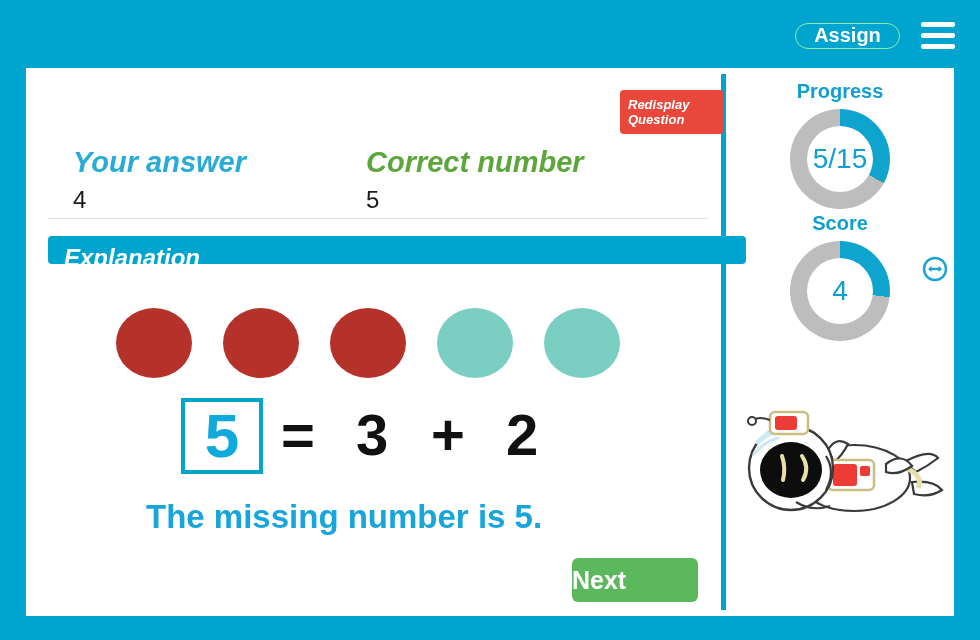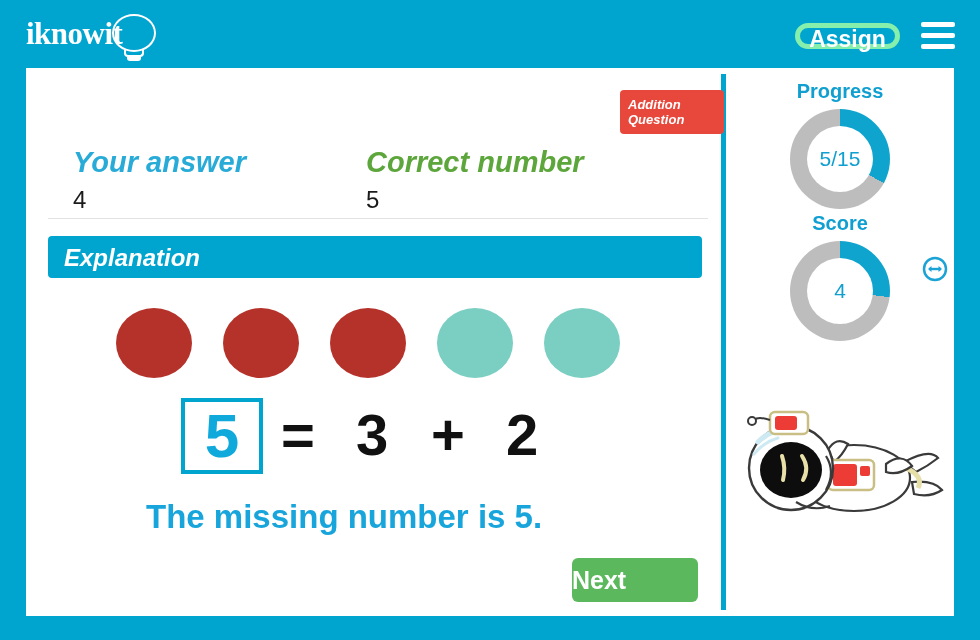--- a/index.html
+++ b/index.html
@@ -100,26 +100,26 @@
     left: 78px; top: 16px;
     font-size: 19px;
     color: #1b1b1b;
     white-space: nowrap;
   }
 
   #assign-button {
     position: absolute;
     left: 795px; top: 23px;
     width: 105px; height: 26px;
-    border: 5px solid #86efac;
+    border: 1px solid #86efac;
     border-radius: 13px;
     box-sizing: border-box;
     background: transparent;
     color: #ffffff;
-    font-size: 23px;
+    font-size: 20px;
     font-weight: bold;
     line-height: 22px;
     text-align: center;
     cursor: pointer;
   }
   #menu-button {
     position: absolute;
     left: 921px; top: 22px;
     width: 34px; height: 28px;
     cursor: pointer;
@@ -204,23 +204,24 @@
   #answers .label.correct { color: #5CA63B; }
   #answers .value {
     margin-top: 7px;
     font-size: 24px;
     color: #1b1b1b;
   }
 
   #explanation-bar {
     position: absolute;
     left: 22px; top: 168px;
-    width: 654px; height: 42px;
+    width: 654px; height: 28px;
     background: #00A5CF;
     border-radius: 4px;
+    padding-left: 44px;
   }
   #explanation-bar .bar-text {
     position: absolute;
     left: 16px; top: 8px;
     font-size: 24px;
     font-weight: bold;
     font-style: italic;
     color: #ffffff;
   }
 
@@ -314,21 +315,21 @@
     width: 66px; height: 66px;
     border-radius: 50%;
     background: #ffffff;
   }
   .gauge .gauge-value {
     position: absolute;
     left: 0; top: 0;
     width: 100px; height: 100px;
     line-height: 100px;
     text-align: center;
-    font-size: 21px;
+    font-size: 28px;
     color: #0F9FD0;
   }
   #progress-block { top: 12px; }
   #score-block { top: 144px; }
 
   #character {
     position: absolute;
     left: 10px; top: 330px;
     width: 218px; height: 150px;
   }
@@ -339,46 +340,40 @@
     cursor: pointer;
   }
 </style>
 </head>
 <body>
 
 <div id="app">
 
   <div id="header">
 
-    <div id="logo">
-      <div class="logo-text">iknowit</div>
-      <div class="bulb"></div>
-      <div class="bulb-neck"></div>
-      <div class="bulb-base"></div>
-    </div>
 
 
     <div id="assign-button">Assign</div>
 
     <div id="menu-button">
       <i></i>
       <i></i>
       <i></i>
     </div>
   </div>
 
   <div id="main-panel">
 
     <div id="panel-divider"></div>
 
     <div id="content">
 
 
       <div id="redisplay-button">
-        <div>Addition</div>
+        <div>Redisplay</div>
         <div>Question</div>
       </div>
 
       <div id="answers">
         <div class="col your">
           <div class="label your">Your answer</div>
           <div class="value">4</div>
         </div>
         <div class="col correct">
           <div class="label correct">Correct number</div>

